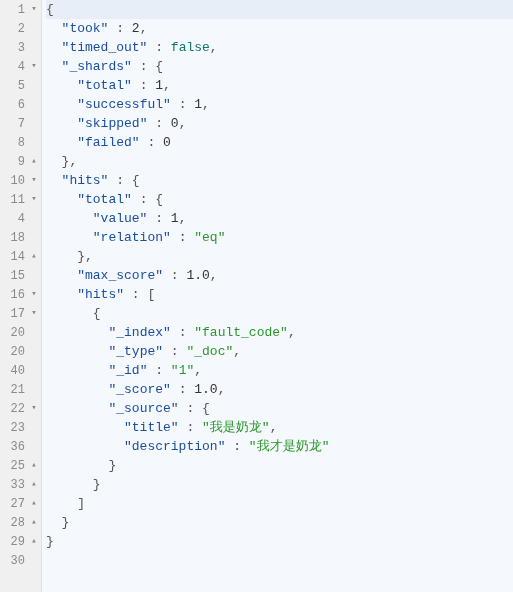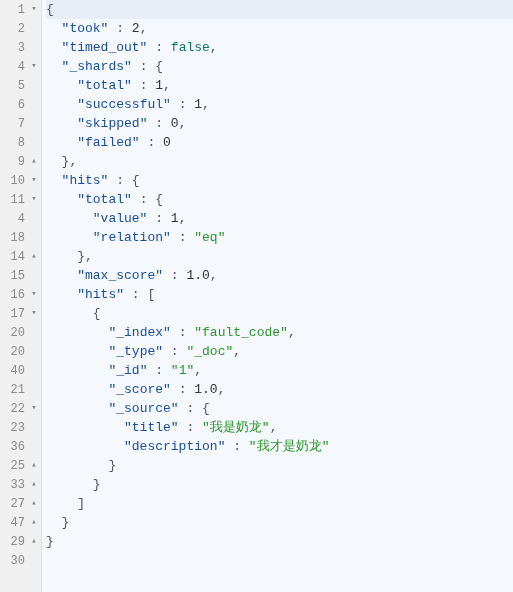--- a/index.html
+++ b/index.html
@@ -166,21 +166,21 @@
       </div>
       <div class="gutter-line">
         <span class="gutter-num">33</span>
         <span class="fold">▴</span>
       </div>
       <div class="gutter-line">
         <span class="gutter-num">27</span>
         <span class="fold">▴</span>
       </div>
       <div class="gutter-line">
-        <span class="gutter-num">47</span>
+        <span class="gutter-num">28</span>
         <span class="fold">▴</span>
       </div>
       <div class="gutter-line">
         <span class="gutter-num">29</span>
         <span class="fold">▴</span>
       </div>
       <div class="gutter-line">
         <span class="gutter-num">30</span>
         <span class="fold"></span>
       </div>

